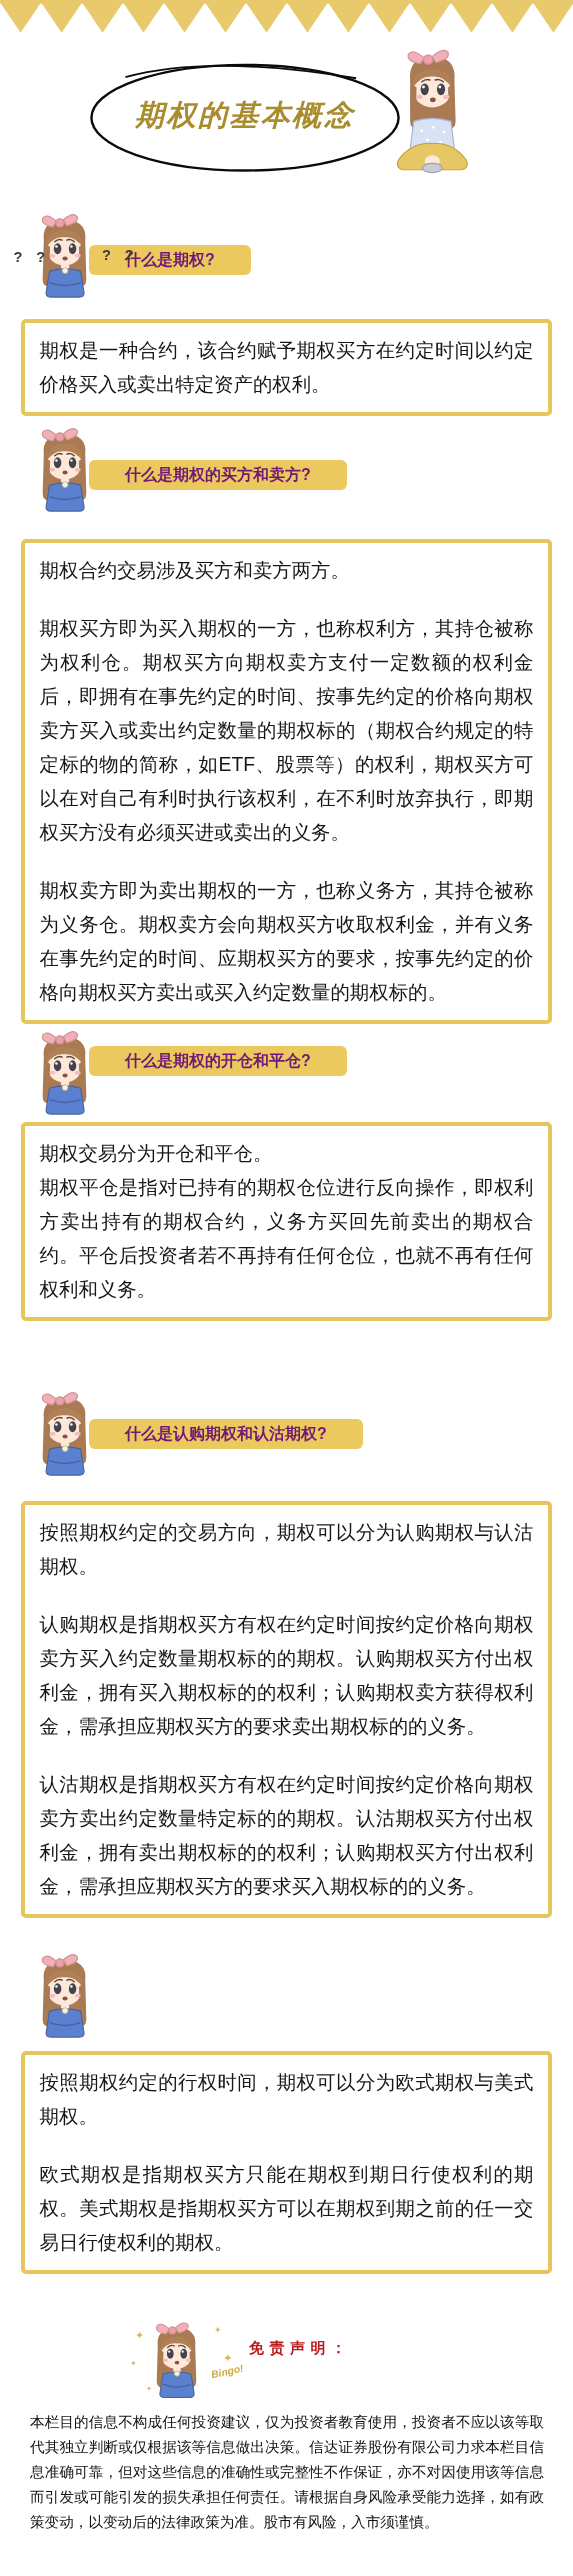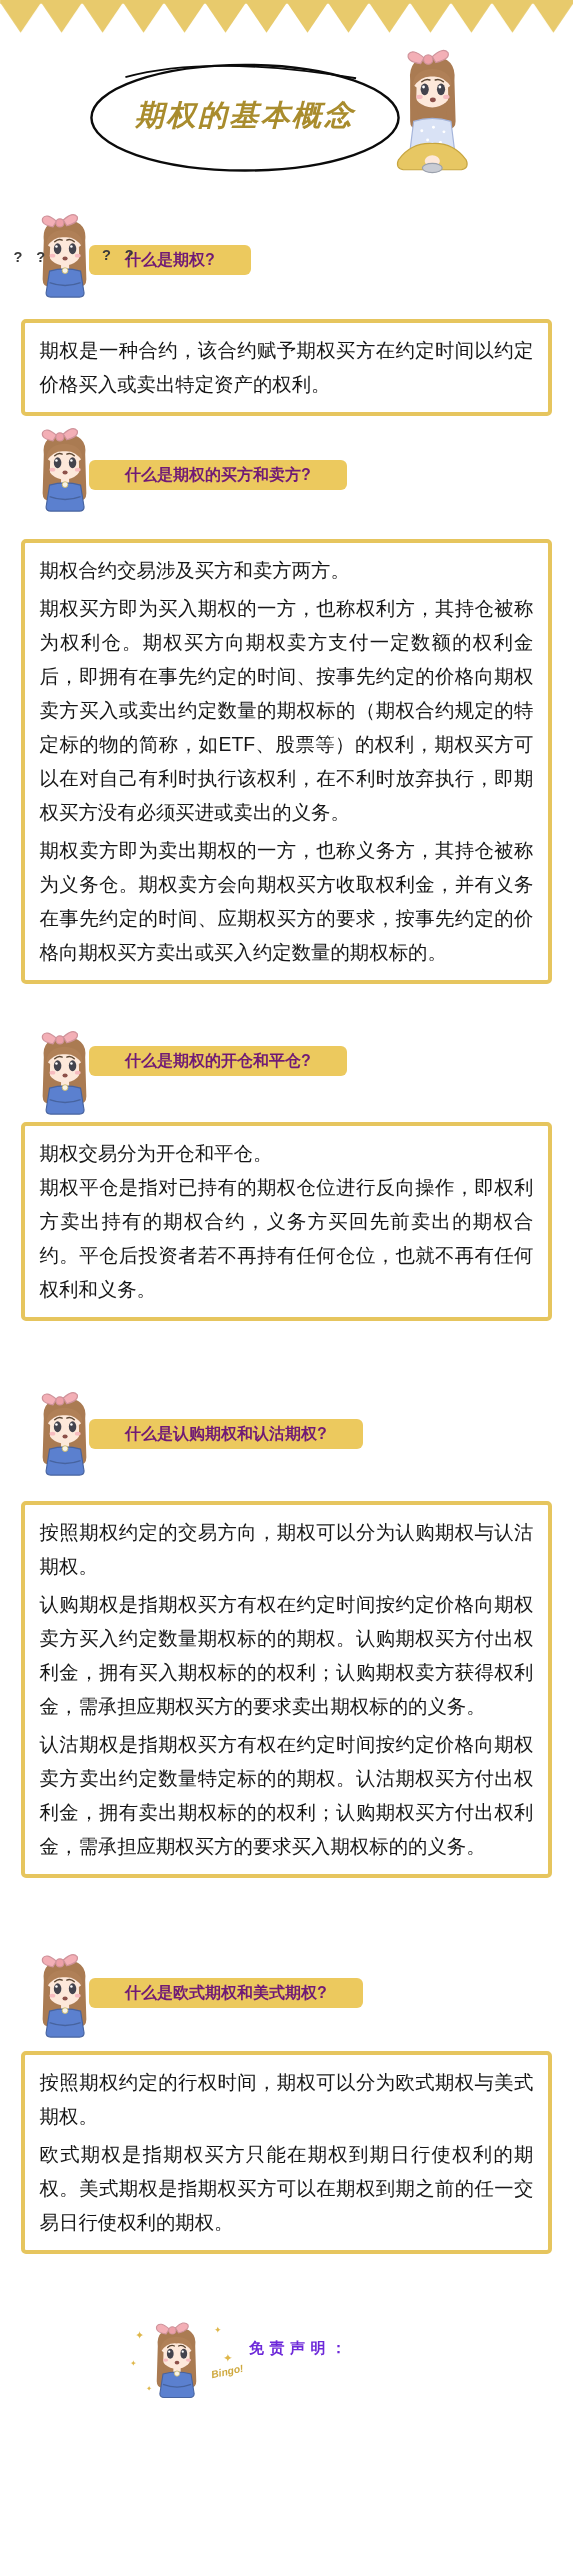--- a/index.html
+++ b/index.html
@@ -34,32 +34,32 @@
   
   .content-box{
     position:absolute;left:21px;width:531px;box-sizing:border-box;
     background:#ffffff;border:4.3px solid #e6c55e;border-radius:5px;
     padding:9.7px 14.6px 11px 14.6px;
   }
   .content-box p{
     margin:0;font-size:19.4px;line-height:34px;color:#161616;
     text-align:justify;word-break:break-all;
   }
-  .content-box p + p{margin-top:4px;}
+  .content-box p + p{margin-top:24px;}
   .content-box.tight p + p{margin-top:0;}
   
   .disc-avatar{position:absolute;left:145px;top:2320px;width:63px;height:78px;}
   .sparkle{position:absolute;color:#dfb74a;z-index:2;}
   .bingo-text{
     position:absolute;left:211px;top:2366px;color:#cfa93f;font-size:10.3px;
     font-weight:bold;font-style:italic;transform:rotate(-12deg);
   }
   .disc-heading{
     position:absolute;left:249px;top:2339px;font-size:15px;font-weight:bold;
-    letter-spacing:5.5px;color:#6d28d9;
+    letter-spacing:5.5px;color:#b91c1c;
   }
   .disc-body{
     position:absolute;left:30px;top:2410px;width:514px;
     font-size:14.6px;line-height:25px;color:#111;
     text-align:justify;word-break:break-all;
   }
   .hidden-defs{position:absolute;width:0;height:0;overflow:hidden;}
 </style>
 </head>
 <body>
@@ -176,31 +176,31 @@
   <div class="label-band" style="top:1419px">什么是认购期权和认沽期权?</div>
   <div class="content-box" style="top:1501px">
       <p>按照期权约定的交易方向，期权可以分为认购期权与认沽期权。</p>
       <p>认购期权是指期权买方有权在约定时间按约定价格向期权卖方买入约定数量期权标的的期权。认购期权买方付出权利金，拥有买入期权标的的权利；认购期权卖方获得权利金，需承担应期权买方的要求卖出期权标的的义务。</p>
       <p>认沽期权是指期权买方有权在约定时间按约定价格向期权卖方卖出约定数量特定标的的期权。认沽期权买方付出权利金，拥有卖出期权标的的权利；认购期权买方付出权利金，需承担应期权买方的要求买入期权标的的义务。</p>
     </div>
 
   <svg class="sec-avatar" style="top:1951px" viewBox="0 0 120 150">
       <use href="#girl-bust"></use>
     </svg>
-  <div class="label-band" style="top:1978px">什么是欧式期权和美式期权?</div>
   <div class="content-box" style="top:2051px">
       <p>按照期权约定的行权时间，期权可以分为欧式期权与美式期权。</p>
       <p>欧式期权是指期权买方只能在期权到期日行使权利的期权。美式期权是指期权买方可以在期权到期之前的任一交易日行使权利的期权。</p>
     </div>
 
   <svg class="disc-avatar" viewBox="0 0 120 150">
       <use href="#girl-bust"></use>
     </svg>
   <span class="sparkle" style="left:135px;top:2329px;font-size:11px">✦</span>
   <span class="sparkle" style="left:130px;top:2359px;font-size:8px">✦</span>
   <span class="sparkle" style="left:214px;top:2325px;font-size:9px">✦</span>
   <span class="sparkle" style="left:223px;top:2351px;font-size:11.5px">✦</span>
   <span class="sparkle" style="left:146px;top:2384px;font-size:7.3px">✦</span>
   <span class="bingo-text">Bingo!</span>
   <div class="disc-heading">免责声明：</div>
+  <div class="disc-body">本栏目的信息不构成任何投资建议，仅为投资者教育使用，投资者不应以该等取代其独立判断或仅根据该等信息做出决策。信达证券股份有限公司力求本栏目信息准确可靠，但对这些信息的准确性或完整性不作保证，亦不对因使用该等信息而引发或可能引发的损失承担任何责任。请根据自身风险承受能力选择，如有政策变动，以变动后的法律政策为准。股市有风险，入市须谨慎。</div>
 
 </div>
 
 
 </body></html>

